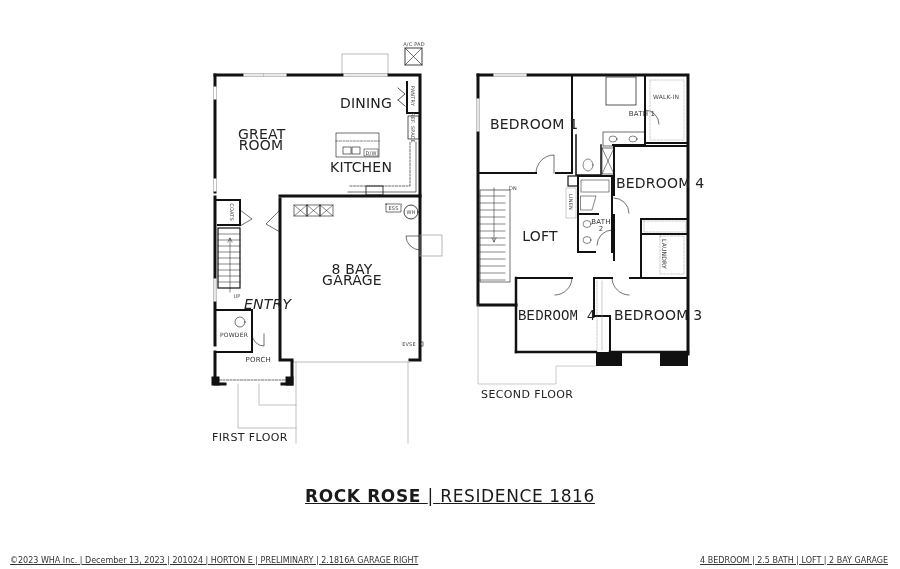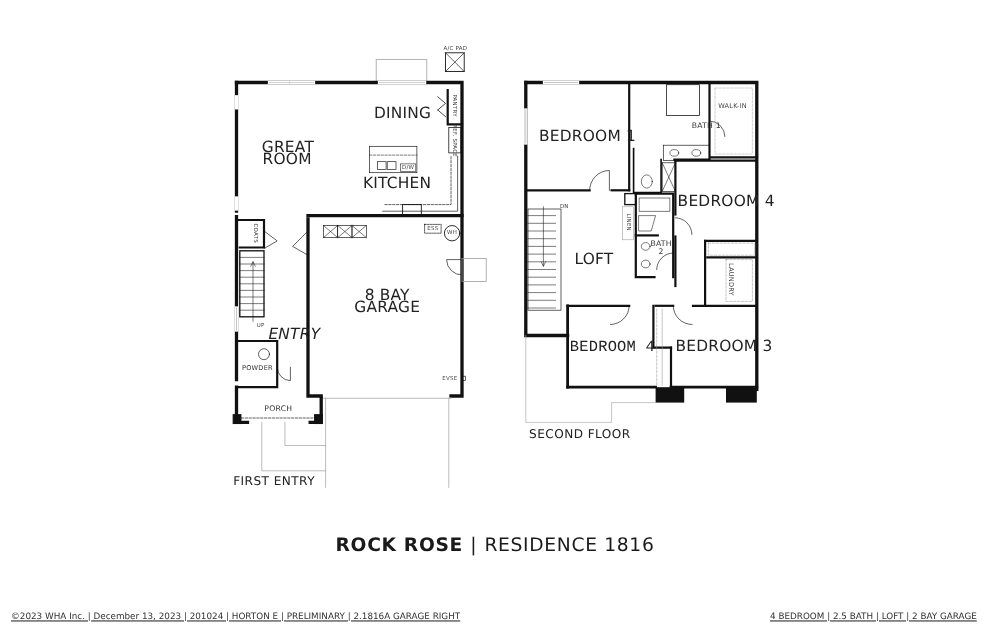--- a/index.html
+++ b/index.html
@@ -3,21 +3,21 @@
 <meta charset="utf-8">
 <style>
   html, body { margin:0; padding:0; background:#ffffff; }
   body { width:900px; height:569px; position:relative; overflow:hidden; font-family:"DejaVu Sans", sans-serif; color:#1a1a1a; }
   svg { position:absolute; left:0; top:0; }
   .lbl { position:absolute; font-family:"DejaVu Sans", sans-serif; font-size:14px; letter-spacing:0.2px; color:#222; text-align:center; line-height:11px; white-space:nowrap; }
   .lbl.sm { font-size:6px; line-height:7px; color:#333; }
   .lbl.xs { font-size:5px; line-height:6px; color:#444; }
   .lbl.vert { transform:rotate(90deg); transform-origin:center; }
   .floor-title { position:absolute; font-size:11px; letter-spacing:0.4px; color:#222; white-space:nowrap; }
-  .main-title { position:absolute; left:0; width:900px; top:486px; text-align:center; font-size:17px; font-weight:bold; letter-spacing:0.6px; color:#1a1a1a; }
+  .main-title { position:absolute; left:0; width:900px; top:486px; text-align:center; font-size:17px; font-weight:bold; letter-spacing:0.6px; color:#1a1a1a;text-decoration:underline; }
   .main-title .light { font-weight:normal; }
   .footer { position:absolute; top:556px; font-size:8px; color:#333; white-space:nowrap;text-decoration:underline; }
 </style>
 </head>
 <body>
 
 <svg width="900" height="569" viewBox="0 0 900 569">
   <g fill="none" stroke="#111" stroke-linecap="square">
 
     <g>
@@ -212,33 +212,33 @@
 </svg>
 
 <div class="lbl" style="left:238px;top:129px;width:46px;white-space:pre-line;">GREAT
 ROOM</div>
 <div class="lbl" style="left:340px;top:98px;width:50px;">DINING</div>
 <div class="lbl" style="left:330px;top:162px;width:56px;">KITCHEN</div>
 <div class="lbl" style="left:322px;top:264px;width:60px;white-space:pre-line;">8 BAY
 GARAGE</div>
 <div class="lbl" style="left:244px;top:299px;width:36px;font-style:italic;">ENTRY</div>
 <div class="lbl sm" style="left:216px;top:331px;width:36px;">POWDER</div>
-<div class="lbl sm" style="left:235px;top:369px;width:36px;font-size:7px;">PORCH</div>
+<div class="lbl sm" style="left:235px;top:357px;width:36px;font-size:7px;text-align:right;">PORCH</div>
 
 <div class="lbl xs" style="left:400px;top:41px;width:28px;">A/C PAD</div>
 <div class="lbl xs vert" style="left:399px;top:93px;width:28px;">PANTRY</div>
 <div class="lbl xs vert" style="left:399px;top:124px;width:28px;">REF. SPACE</div>
 <div class="lbl xs" style="left:364px;top:150px;width:14px;">D/W</div>
 <div class="lbl xs vert" style="left:220px;top:209px;width:24px;">COATS</div>
 <div class="lbl xs" style="left:386px;top:205px;width:15px;">ESS</div>
 <div class="lbl xs" style="left:404px;top:209px;width:14px;">WH</div>
 <div class="lbl xs" style="left:400px;top:341px;width:18px;">EVSE</div>
 <div class="lbl xs" style="left:232px;top:293px;width:10px;">UP</div>
 
-<div class="floor-title" style="left:212px;top:431px;">FIRST ENTRY</div>
+<div class="floor-title" style="left:212px;top:431px;">FIRST FLOOR</div>
 
 <div class="lbl" style="left:490px;top:119px;width:70px;">BEDROOM 1</div>
 <div class="lbl sm" style="left:624px;top:111px;width:36px;font-size:7px;">BATH 1</div>
 <div class="lbl xs" style="left:648px;top:94px;width:36px;font-size:6px;">WALK-IN</div>
 <div class="lbl" style="left:616px;top:178px;width:72px;">BEDROOM 4</div>
 <div class="lbl" style="left:522px;top:231px;width:36px;">LOFT</div>
 <div class="lbl sm" style="left:590px;top:219px;width:22px;font-size:7px;white-space:pre-line;">BATH
 2</div>
 <div class="lbl xs vert" style="left:646px;top:251px;width:36px;font-size:6px;">LAUNDRY</div>
 <div class="lbl" style="left:614px;top:310px;width:74px;">BEDROOM 3</div>

